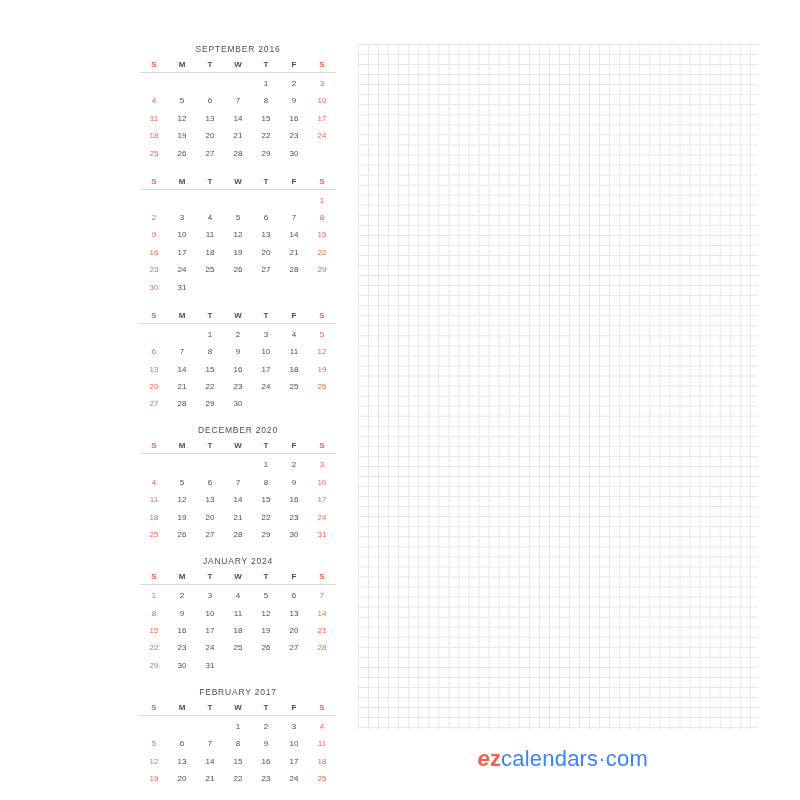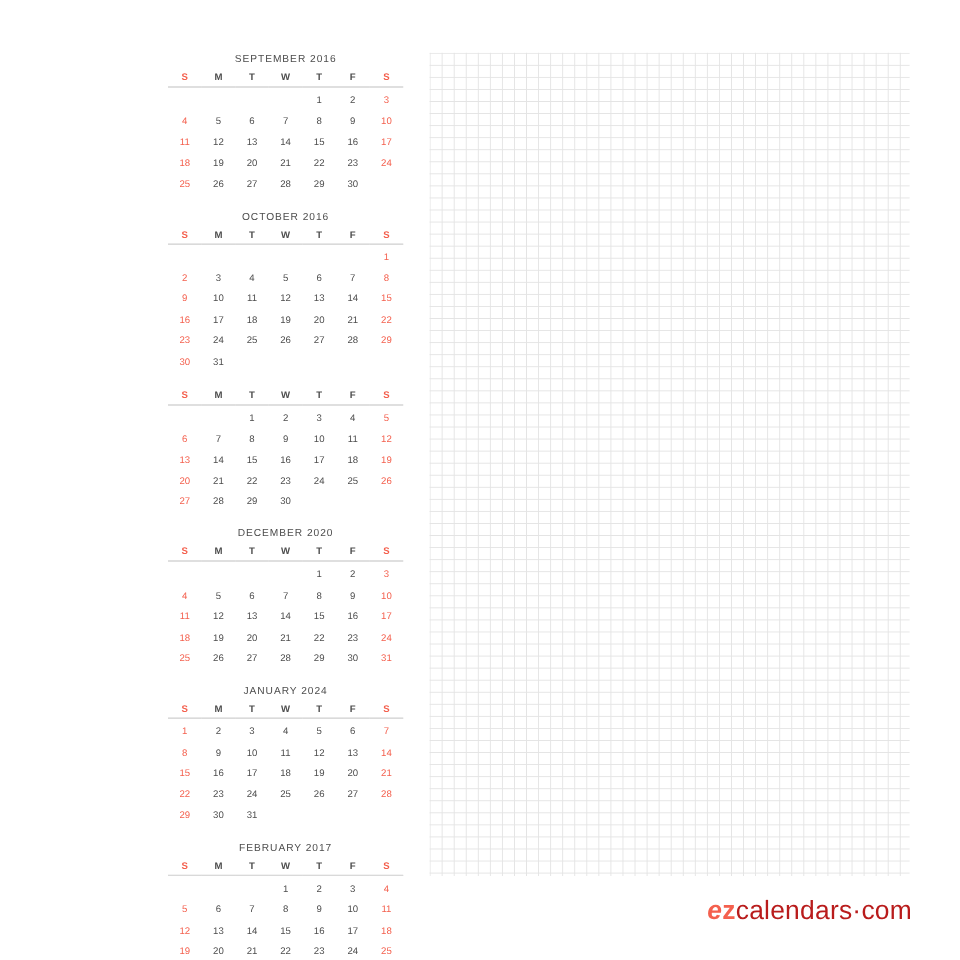--- a/index.html
+++ b/index.html
@@ -11,21 +11,21 @@
     width: 800px;
     height: 800px;
     font-family: "Liberation Sans", sans-serif;
     position: relative;
     overflow: hidden;
   }
 
   .page {
     position: absolute;
     left: 0; top: 0;
-    width: 800px;
+    width: 688px;
     height: 800px;
   }
 
   
   .months-col {
     position: absolute;
     left: 140px;
     top: 44px;
     width: 200px;
   }
@@ -110,21 +110,21 @@
   .logo .e {
     color: #f4604e;
     font-style: italic;
     font-weight: bold;
   }
   .logo .z {
     color: #f4604e;
     font-weight: bold;
   }
   .logo .rest {
-    color: #b91c1c;
+    color: #3b82f6;
   }
 </style>
 </head>
 <body>
 
 <div class="page">
 
   <div class="months-col">
       <div class="month">
         <div class="month-title">SEPTEMBER 2016</div>
@@ -183,21 +183,20 @@
               <td>27</td>
               <td>28</td>
               <td>29</td>
               <td>30</td>
               <td class="we empty"></td>
             </tr>
           </tbody>
         </table>
       </div>
       <div class="month">
-        <div class="month-title">OCTOBER 2016</div>
         <table class="mini">
           <thead>
             <tr>
               <th class="we">S</th>
               <th>M</th>
               <th>T</th>
               <th>W</th>
               <th>T</th>
               <th>F</th>
               <th class="we">S</th>

